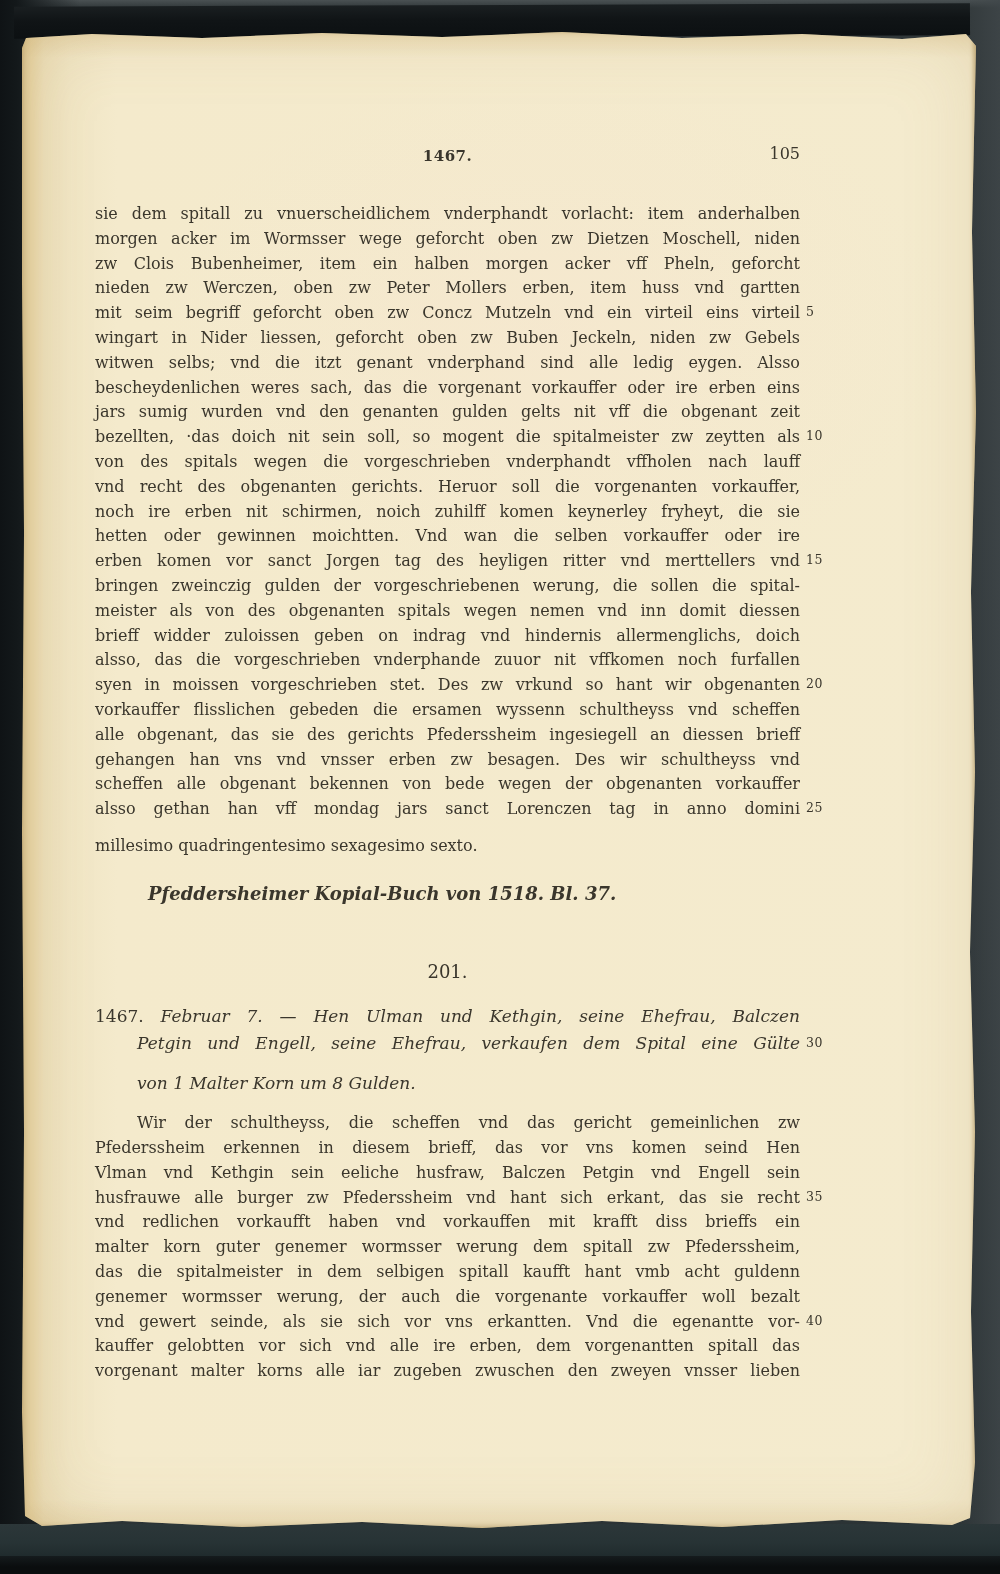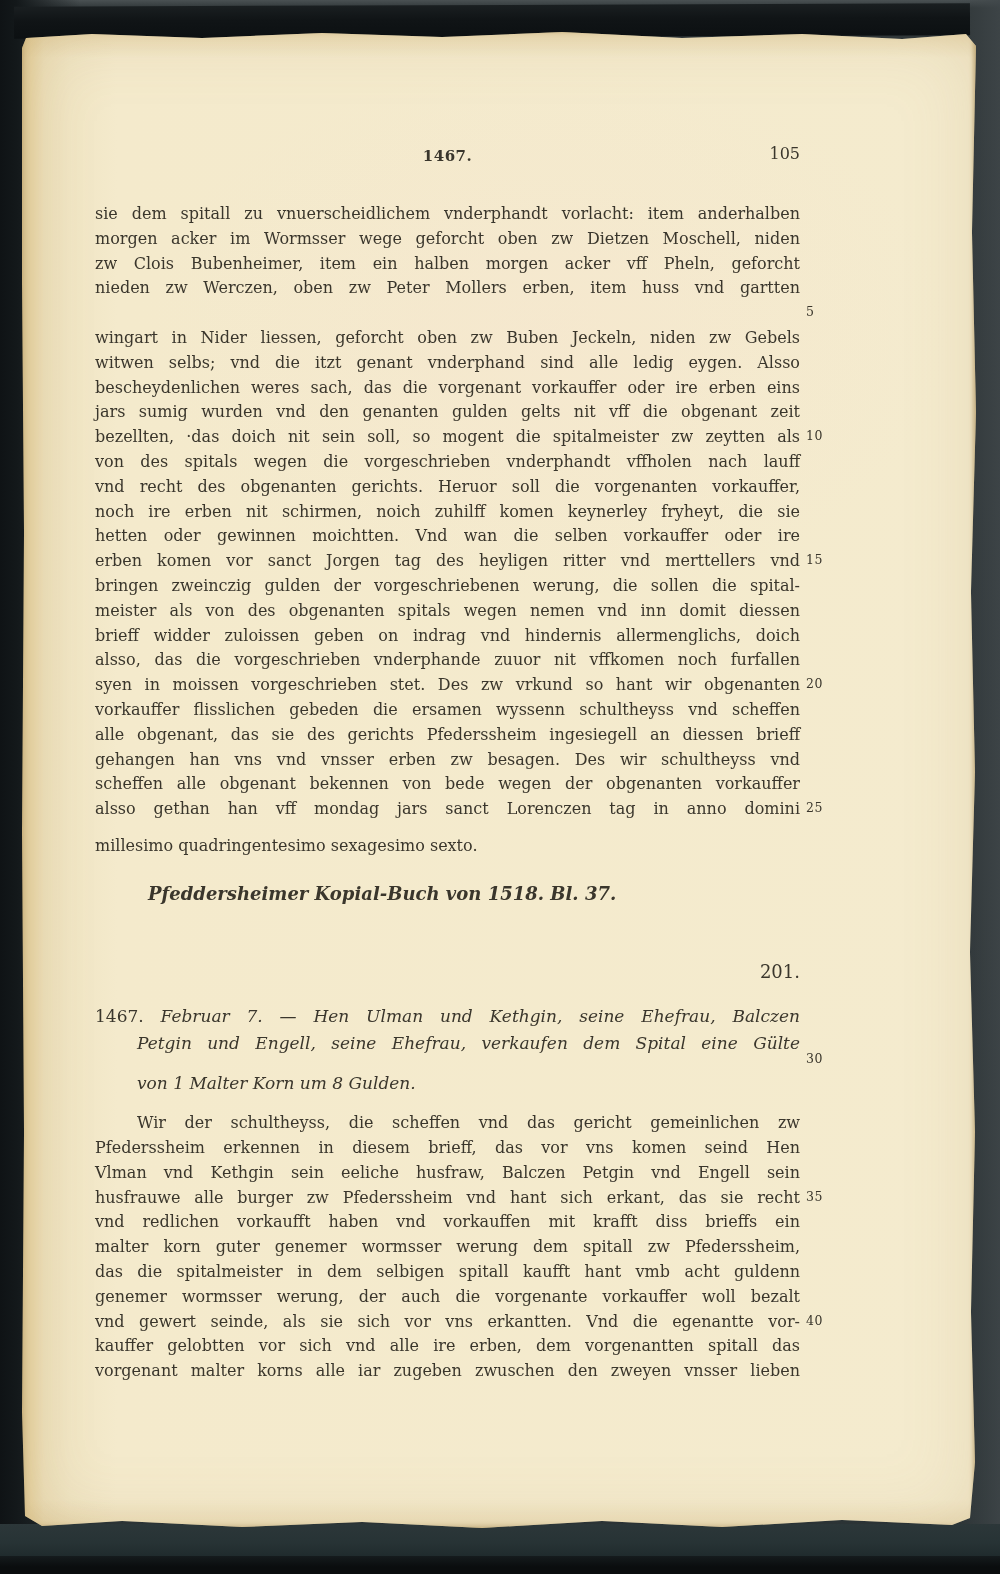--- a/index.html
+++ b/index.html
@@ -78,27 +78,27 @@
 
   .para .alt { }
   .heading { font-style: italic; }
   .heading .alt { font-style: normal; }
 
   .lnum {
     position: absolute; left: calc(100% + 6px); top: 5px;
     font-size: 12.5px; font-style: normal; font-weight: 400;
     letter-spacing: 0.5px; line-height: 1;
   }
-  .heading .lnum { top: 23px; }
+  .heading .lnum { top: 7px; }
 
   .source {
     margin-top: 24px; padding-left: 53px;
     font-style: italic; font-weight: 700; font-size: 18px; line-height: 22px;
   }
-  .section-no { margin-top: 56px; text-align: right; font-size: 18px; line-height: 22px; }
+  .section-no { margin-top: 56px; text-align: center; font-size: 18px; line-height: 22px; }
   .heading { margin-top: 20px; }
   .para.p2 { margin-top: 14px; }
 </style>
 </head>
 <body>
 
 <div class="scene">
   <div class="top-band"></div>
   <div class="bottom-shade"></div>
   <div class="bottom-bar"></div>
@@ -109,21 +109,21 @@
       <div class="running-head">
         <span class="rh-year">1467.</span>
         <span class="rh-page">105</span>
       </div>
 
       <div class="para p1">
           <div class="line"><span>sie dem spitall zu vnuerscheidlichem vnderphandt vorlacht: item anderhalben</span></div>
           <div class="line"><span>morgen acker im Wormsser wege geforcht oben zw Dietzen Moschell, niden</span></div>
           <div class="line"><span>zw Clois Bubenheimer, item ein halben morgen acker vff Pheln, geforcht</span></div>
           <div class="line"><span>nieden zw Werczen, oben zw Peter Mollers erben, item huss vnd gartten</span></div>
-          <div class="line"><span class="lnum">5</span></div>
+          <div class="line"><span>mit seim begriff geforcht oben zw Concz Mutzeln vnd ein virteil eins virteil</span><span class="lnum">5</span></div>
           <div class="line"><span>wingart in Nider liessen, geforcht oben zw Buben Jeckeln, niden zw Gebels</span></div>
           <div class="line"><span>witwen selbs; vnd die itzt genant vnderphand sind alle ledig eygen. Alsso</span></div>
           <div class="line"><span>bescheydenlichen weres sach, das die vorgenant vorkauffer oder ire erben eins</span></div>
           <div class="line"><span>jars sumig wurden vnd den genanten gulden gelts nit vff die obgenant zeit</span></div>
           <div class="line"><span>bezellten, ·das doich nit sein soll, so mogent die spitalmeister zw zeytten als</span><span class="lnum">10</span></div>
           <div class="line"><span>von des spitals wegen die vorgeschrieben vnderphandt vffholen nach lauff</span></div>
           <div class="line"><span>vnd recht des obgenanten gerichts. Heruor soll die vorgenanten vorkauffer,</span></div>
           <div class="line"><span>noch ire erben nit schirmen, noich zuhilff komen keynerley fryheyt, die sie</span></div>
           <div class="line"><span>hetten oder gewinnen moichtten. Vnd wan die selben vorkauffer oder ire</span></div>
           <div class="line"><span>erben komen vor sanct Jorgen tag des heyligen ritter vnd merttellers vnd</span><span class="lnum">15</span></div>

